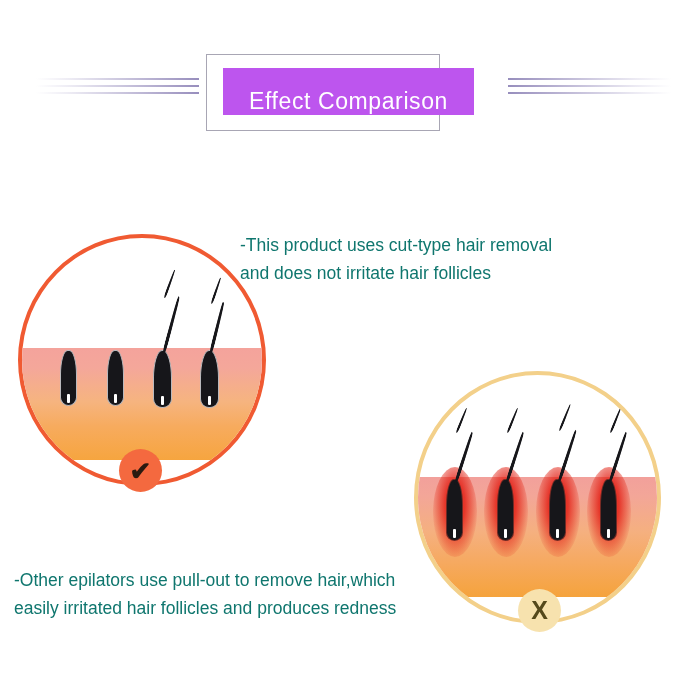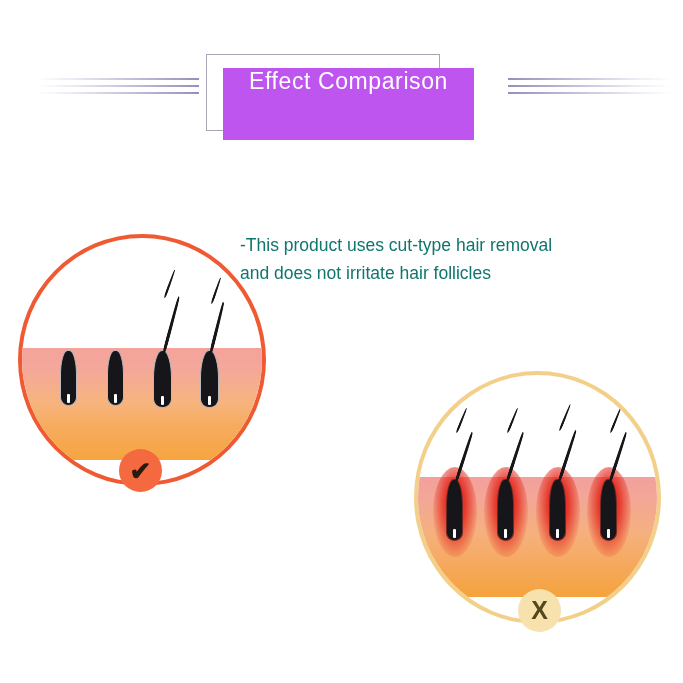--- a/index.html
+++ b/index.html
@@ -49,24 +49,24 @@
     height: 77px;
     border: 1px solid #a8a6b4;
     box-sizing: border-box;
     background: transparent;
   }
   .title-box {
     position: absolute;
     left: 223px;
     top: 68px;
     width: 251px;
-    height: 72px;
+    height: 47px;
     background: #bd55ee;
     display: flex;
-    align-items: flex-start;
+    align-items: flex-end;
     justify-content: center;
   }
   .title-text {
     color: #ffffff;
     font-size: 23px;
     letter-spacing: 0.6px;
     white-space: nowrap;
     font-weight: 400;
   }
 
@@ -314,14 +314,16 @@
            transform: rotate(22deg); transform-origin: bottom center;
            clip-path: polygon(30% 0%, 70% 0%, 100% 100%, 0% 100%);"></div>
     </div>
   </div>
 
   <div class="badge badge-check">✔</div>
   <div class="badge badge-x">X</div>
 
   <div class="desc top">-This product uses cut-type hair removal
 and does not irritate hair follicles</div>
+  <div class="desc bottom">-Other epilators use pull-out to remove hair,which
+easily irritated hair follicles and produces redness</div>
 
 </div>
 
 </body></html>

